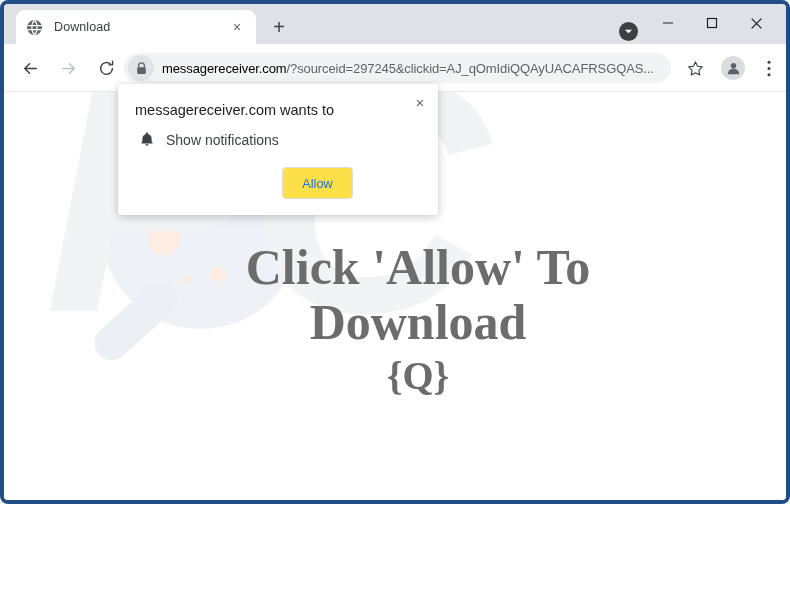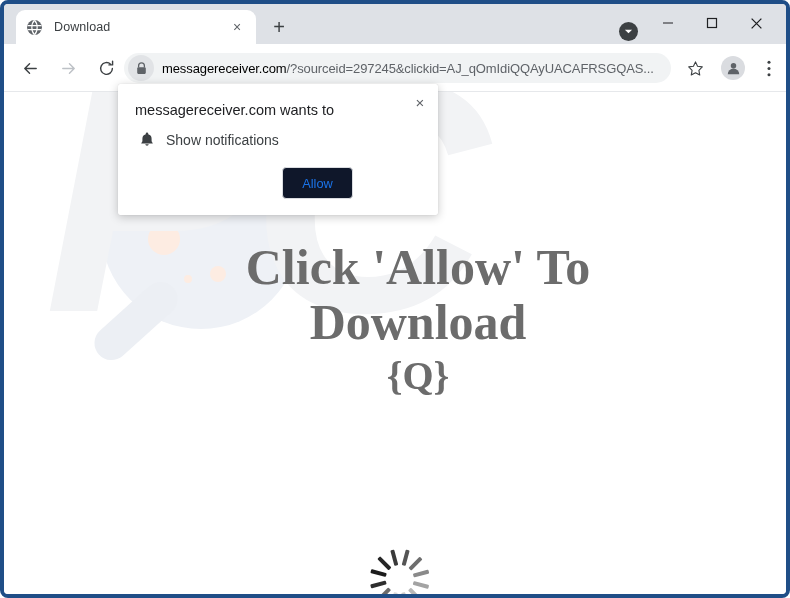--- a/index.html
+++ b/index.html
@@ -12,21 +12,21 @@
     height: 598px;
     overflow: hidden;
     font-family: "Liberation Sans", sans-serif;
   }
 
   
   .window-frame {
     position: absolute;
     left: 0; top: 0;
     width: 790px;
-    height: 598px;
+    height: 504px;
     box-sizing: border-box;
     border: 4px solid #1f4e87;
     border-radius: 8px;
     background: #dee1e6;
     overflow: hidden;
   }
 
   
   .tabstrip {
     position: absolute;
@@ -399,17 +399,17 @@
 
     <div style="position:absolute;left:20px;top:47px;width:18px;height:18px;">
       <svg width="18" height="18" viewBox="0 0 18 18">
         <path d="M9 1.6 a1.25 1.25 0 0 1 1.25 1.25 v.45 a4.6 4.6 0 0 1 3.35 4.42 v2.6 l1.25 2.1 H3.15 l1.25-2.1 v-2.6 A4.6 4.6 0 0 1 7.75 3.3 v-.45 A1.25 1.25 0 0 1 9 1.6 Z" fill="#3c4043"></path>
         <path d="M7.2 13.3 a1.85 1.85 0 0 0 3.6 0 Z" fill="#3c4043"></path>
       </svg>
     </div>
 
     <div style="position:absolute;left:48px;top:48px;font-size:14px;color:#3c4043;">Show notifications</div>
 
-    <div style="position:absolute;left:164px;top:83px;width:69px;height:30px;border:1px solid #dadce0;border-radius:4px;background:#0f172a;display:flex;align-items:center;justify-content:center;font-size:12.8px;color:#1a73e8;">Allow</div>
+    <div style="position:absolute;left:164px;top:83px;width:69px;height:30px;border:1px solid #dadce0;border-radius:4px;background:#fde047;display:flex;align-items:center;justify-content:center;font-size:12.8px;color:#1a73e8;">Allow</div>
 
   </div>
 
 </div>
 
 </body></html>

